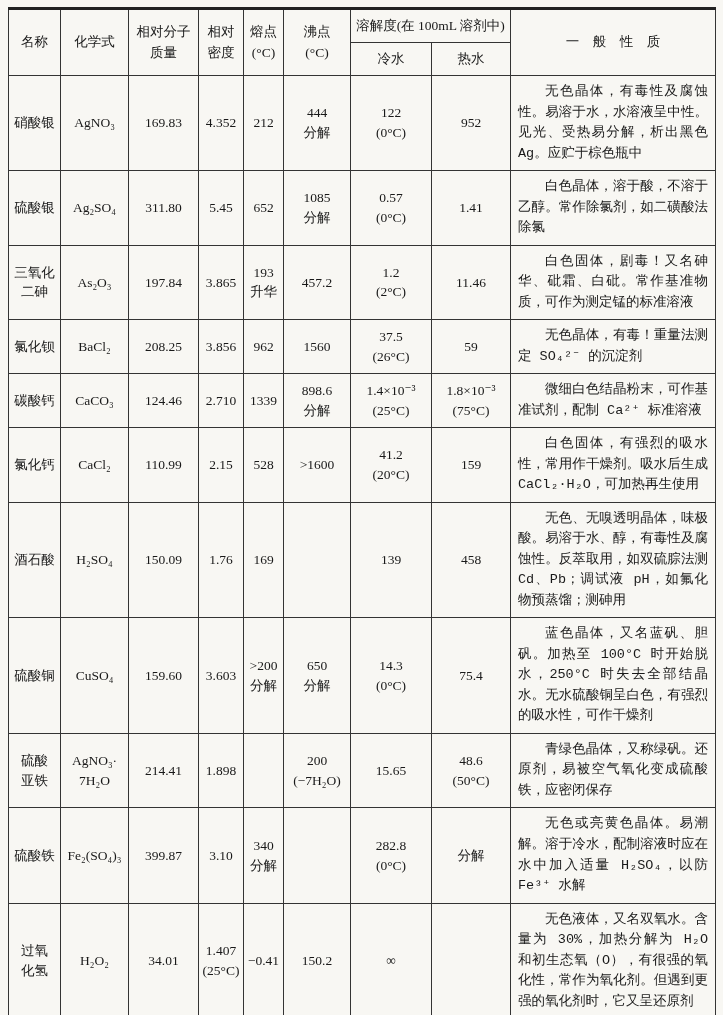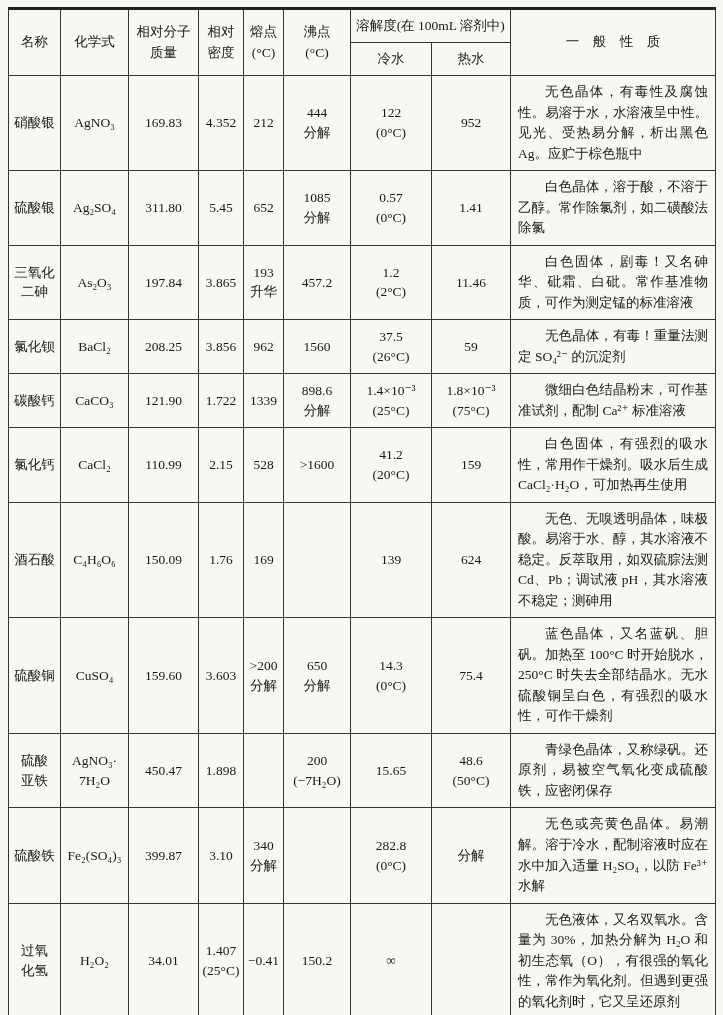--- a/index.html
+++ b/index.html
@@ -40,20 +40,21 @@
   table.chem th {
     line-height: 1.5;
     padding: 4px 2px;
   }
   table.chem td.props {
     white-space: normal;
     text-align: justify;
     text-indent: 2em;
     line-height: 1.52;
     padding: 6px 7px;
+    font-family: Liberation Mono, monospace;
   }
   .head-solub { height: 24px; }
 </style>
 </head>
 <body>
 
 <div class="page">
   <table class="chem">
     <colgroup>
       <col style="width:52px">
@@ -135,22 +136,22 @@
         <td>962</td>
         <td>1560</td>
         <td>37.5
 (26°C)</td>
         <td>59</td>
         <td class="props">无色晶体，有毒！重量法测定 SO₄²⁻ 的沉淀剂</td>
       </tr>
       <tr>
         <td>碳酸钙</td>
         <td>CaCO₃</td>
-        <td>121.90</td>
-        <td>1.722</td>
+        <td>124.46</td>
+        <td>2.710</td>
         <td>1339</td>
         <td>898.6
 分解</td>
         <td>1.4×10⁻³
 (25°C)</td>
         <td>1.8×10⁻³
 (75°C)</td>
         <td class="props">微细白色结晶粉末，可作基准试剂，配制 Ca²⁺ 标准溶液</td>
       </tr>
       <tr>
@@ -160,49 +161,49 @@
         <td>2.15</td>
         <td>528</td>
         <td>&gt;1600</td>
         <td>41.2
 (20°C)</td>
         <td>159</td>
         <td class="props">白色固体，有强烈的吸水性，常用作干燥剂。吸水后生成 CaCl₂·H₂O，可加热再生使用</td>
       </tr>
       <tr>
         <td>酒石酸</td>
-        <td>C₄H₆O₆</td>
+        <td>H₂SO₄</td>
         <td>150.09</td>
         <td>1.76</td>
         <td>169</td>
         <td></td>
         <td>139</td>
-        <td>624</td>
-        <td class="props">无色、无嗅透明晶体，味极酸。易溶于水、醇，其水溶液不稳定。反萃取用，如双硫腙法测 Cd、Pb；调试液 pH，其水溶液不稳定；测砷用</td>
+        <td>458</td>
+        <td class="props">无色、无嗅透明晶体，味极酸。易溶于水、醇，有毒性及腐蚀性。反萃取用，如双硫腙法测 Cd、Pb；调试液 pH，如氟化物预蒸馏；测砷用</td>
       </tr>
       <tr>
         <td>硫酸铜</td>
         <td>CuSO₄</td>
         <td>159.60</td>
         <td>3.603</td>
         <td>&gt;200
 分解</td>
         <td>650
 分解</td>
         <td>14.3
 (0°C)</td>
         <td>75.4</td>
         <td class="props">蓝色晶体，又名蓝矾、胆矾。加热至 100°C 时开始脱水，250°C 时失去全部结晶水。无水硫酸铜呈白色，有强烈的吸水性，可作干燥剂</td>
       </tr>
       <tr>
         <td>硫酸
 亚铁</td>
         <td>AgNO₃·
 7H₂O</td>
-        <td>450.47</td>
+        <td>214.41</td>
         <td>1.898</td>
         <td></td>
         <td>200
 (−7H₂O)</td>
         <td>15.65</td>
         <td>48.6
 (50°C)</td>
         <td class="props">青绿色晶体，又称绿矾。还原剂，易被空气氧化变成硫酸铁，应密闭保存</td>
       </tr>
       <tr>

